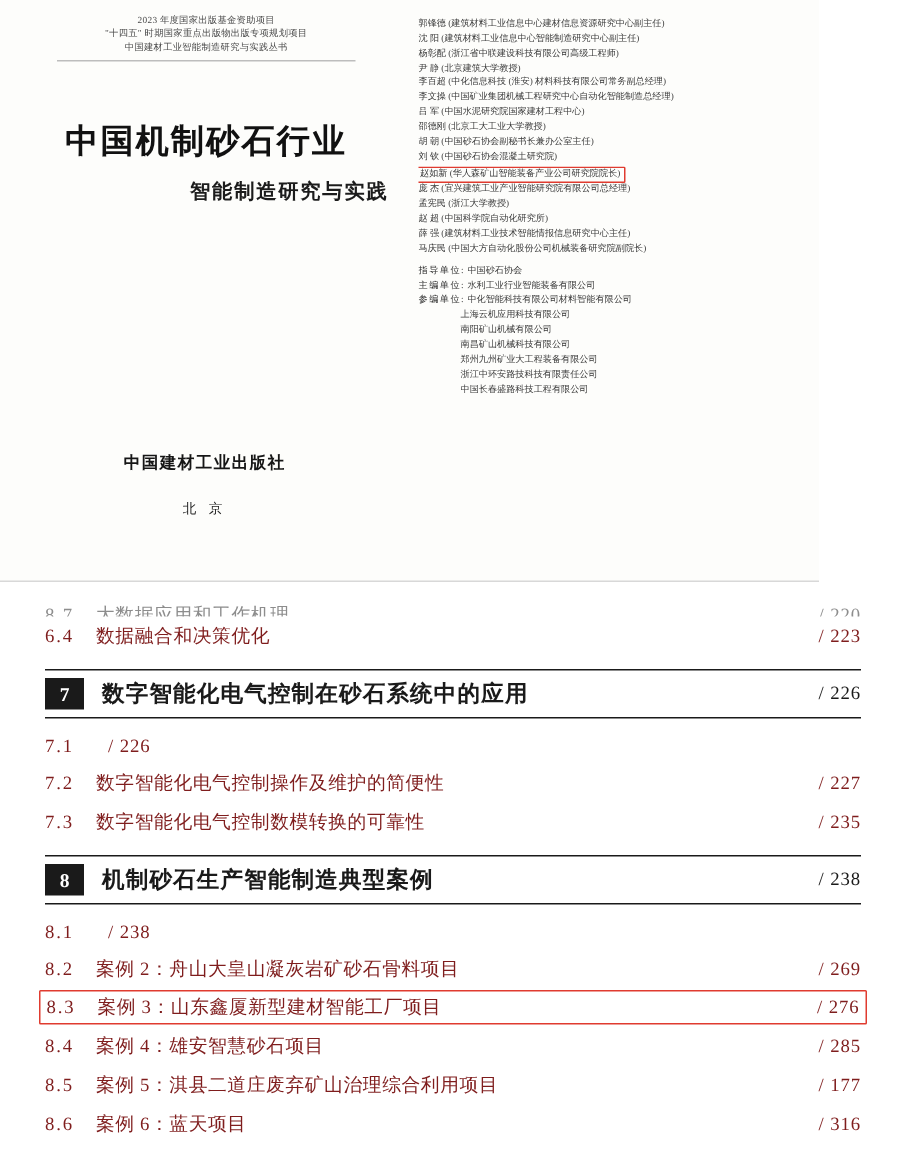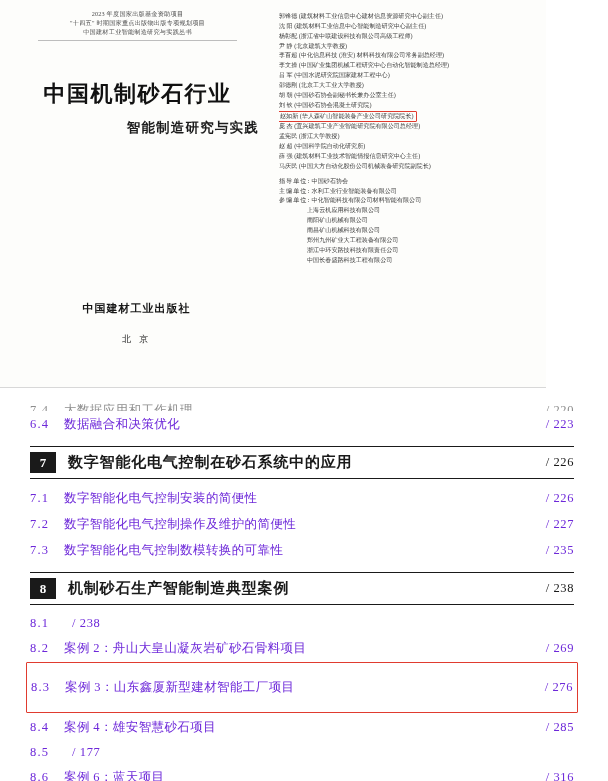--- a/index.html
+++ b/index.html
@@ -136,21 +136,21 @@
     width: 608px;
     height: 393px;
     padding: 14px 34px 0 30px;
     background: #ffffff;
     font-family: "Liberation Serif", "DejaVu Serif", serif;
   }
   .row {
     display: flex;
     align-items: baseline;
     font-size: 12.5px;
-    color: #6d28d9;
+    color: #7f1d1d;
     padding: 4.5px 0;
   }
   .row.faded {
     color: #8d8d8d;
     overflow: hidden;
     height: 9px;
     padding-top: 0;
     padding-bottom: 0;
   }
   .row .num {
@@ -200,21 +200,21 @@
     flex: none;
     font-size: 12.5px;
     font-weight: normal;
     letter-spacing: .6px;
   }
 
   .row.boxed {
     border: 1.6px solid #e03b2f;
     border-radius: 1px;
     margin: 1px -4px;
-    padding: 16px 4px;
+    padding: 2px 4px;
   }
 </style>
 </head>
 <body>
 
 <div class="spread">
 
   <div class="cover">
     <div class="cover-top-lines">
       <div>2023 年度国家出版基金资助项目</div>
@@ -272,40 +272,39 @@
     <div class="credit-line indent">南昌矿山机械科技有限公司</div>
     <div class="credit-line indent">郑州九州矿业大工程装备有限公司</div>
     <div class="credit-line indent">浙江中环安路技科技有限责任公司</div>
     <div class="credit-line indent">中国长春盛路科技工程有限公司</div>
   </div>
 </div>
 
 <div class="toc">
 
   <div class="row faded">
-    <span class="num">7.4</span>
+    <span class="num">8.7</span>
     <span class="txt">大数据应用和工作机理</span>
     <span class="pg">/ 220</span>
   </div>
 
   <div class="row">
     <span class="num">6.4</span>
     <span class="txt">数据融合和决策优化</span>
     <span class="pg">/ 223</span>
   </div>
 
   <div class="chapter">
     <span class="cnum">7</span>
     <span class="ctxt">数字智能化电气控制在砂石系统中的应用</span>
     <span class="cpg">/ 226</span>
   </div>
 
   <div class="row">
     <span class="num">7.1</span>
-    <span class="txt">数字智能化电气控制安装的简便性</span>
     <span class="pg">/ 226</span>
   </div>
   <div class="row">
     <span class="num">7.2</span>
     <span class="txt">数字智能化电气控制操作及维护的简便性</span>
     <span class="pg">/ 227</span>
   </div>
   <div class="row">
     <span class="num">7.3</span>
     <span class="txt">数字智能化电气控制数模转换的可靠性</span>
@@ -332,20 +331,21 @@
     <span class="txt">案例 3：山东鑫厦新型建材智能工厂项目</span>
     <span class="pg">/ 276</span>
   </div>
   <div class="row">
     <span class="num">8.4</span>
     <span class="txt">案例 4：雄安智慧砂石项目</span>
     <span class="pg">/ 285</span>
   </div>
   <div class="row">
     <span class="num">8.5</span>
+    <span class="txt">案例 5：淇县二道庄废弃矿山治理综合利用项目</span>
     <span class="pg">/ 177</span>
   </div>
   <div class="row">
     <span class="num">8.6</span>
     <span class="txt">案例 6：蓝天项目</span>
     <span class="pg">/ 316</span>
   </div>
 </div>
 
 </body></html>

